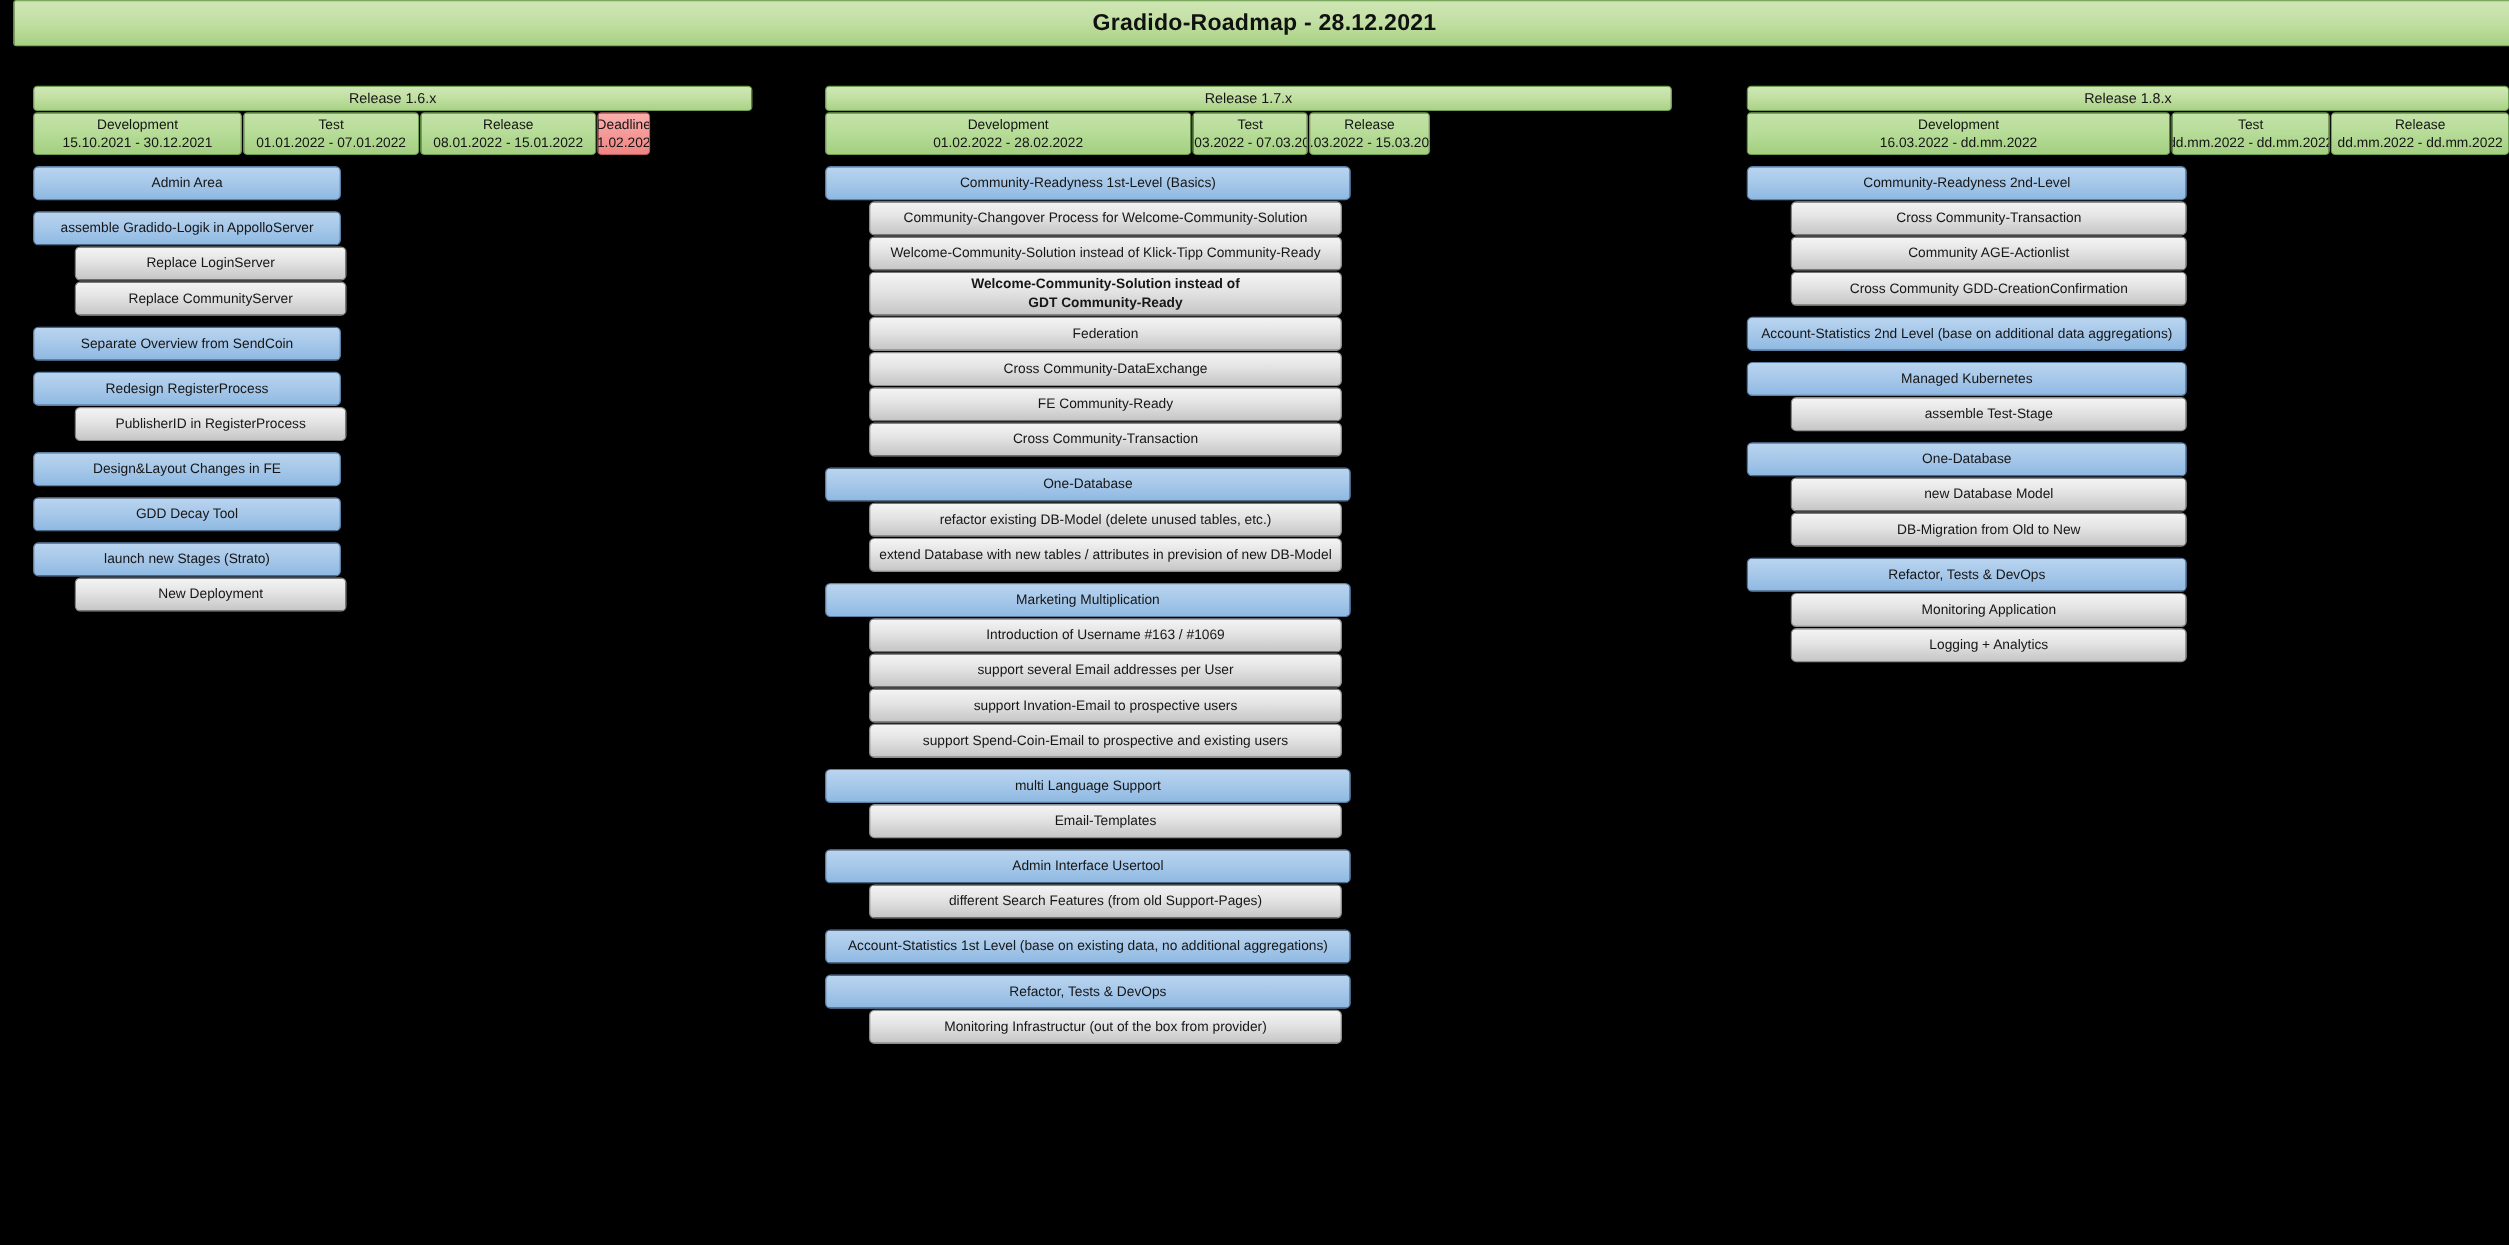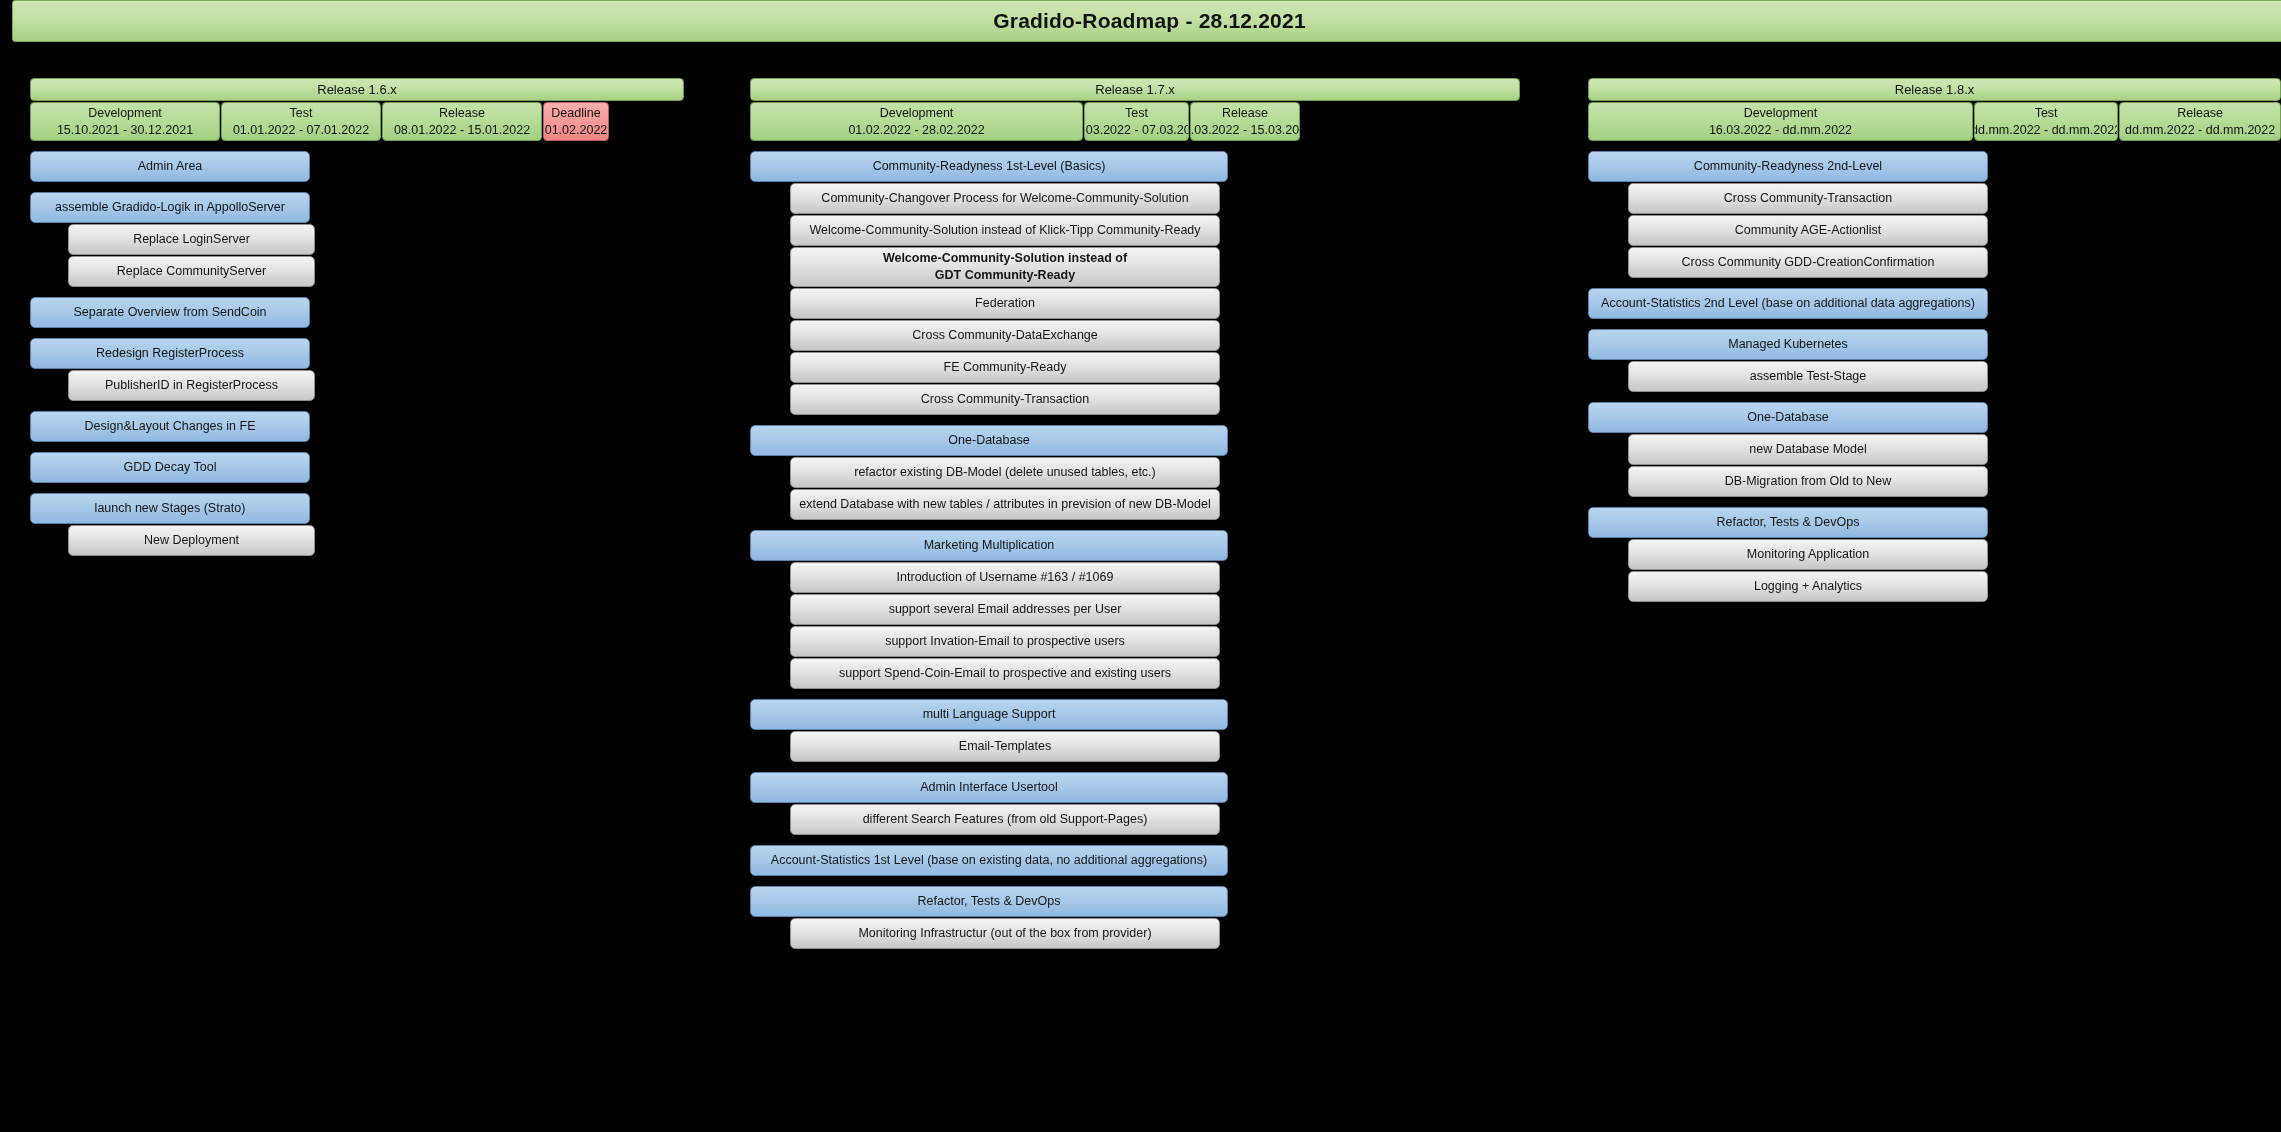--- a/index.html
+++ b/index.html
@@ -150,21 +150,21 @@
             <div>15.10.2021 - 30.12.2021</div>
           </div>
           <div class="phase-cell" style="width: 160px;">
             <div>Test</div>
             <div>01.01.2022 - 07.01.2022</div>
           </div>
           <div class="phase-cell" style="width: 160px;">
             <div>Release</div>
             <div>08.01.2022 - 15.01.2022</div>
           </div>
-          <div class="phase-cell deadline" style="width: 66px;">
+          <div class="phase-cell deadline" style="width: 48px;">
             <div>Deadline</div>
             <div>01.02.2022</div>
           </div>
         </div>
       </div>
       <div class="group">
         <div class="task parent">Admin Area</div>
       </div>
       <div class="group">
         <div class="task parent">assemble Gradido-Logik in AppolloServer</div>

